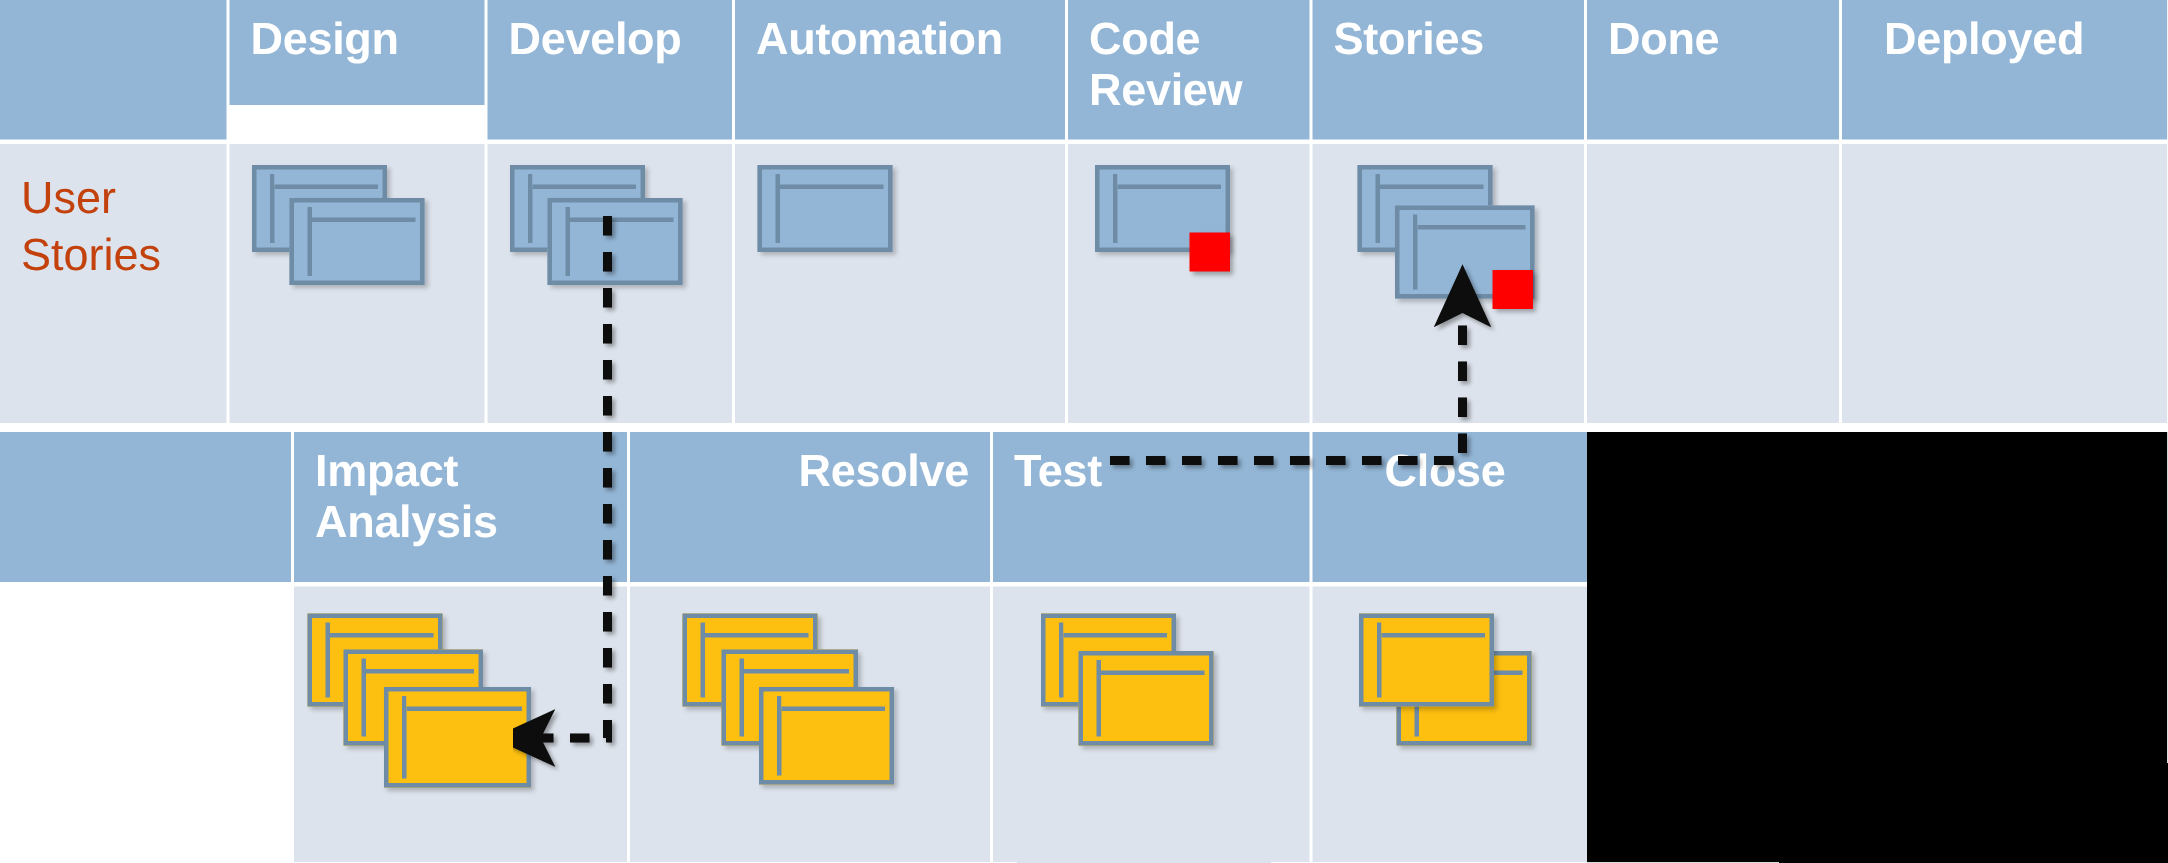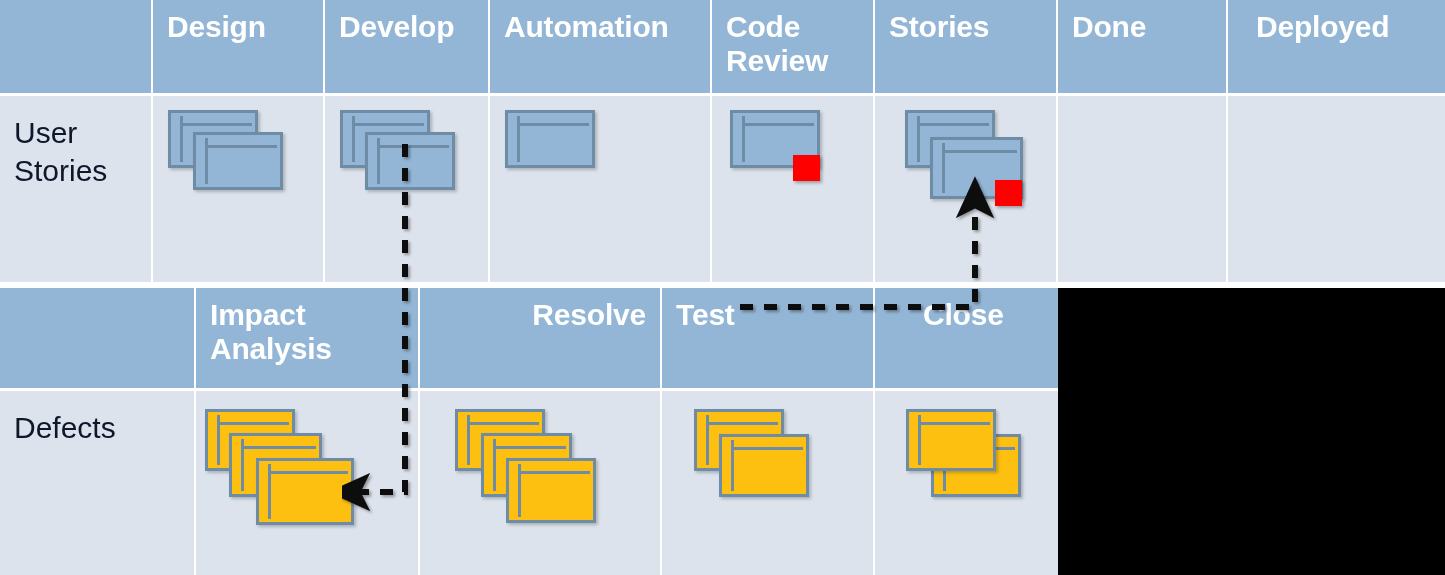--- a/index.html
+++ b/index.html
@@ -20,21 +20,21 @@
     font-size:30px;
     line-height:1.12;
     letter-spacing:-0.2px;
     padding:10px 14px 0 14px;
   }
   .lane{
     background:#dde3ec;
   }
   .rowlabel{
     background:#dde3ec;
-    color:#0f172a;
+    color:#c2410c;
     font-size:30px;
     line-height:1.25;
     padding:18px 0 0 14px;
     font-weight:normal;
   }
   
   .cards{position:absolute;}
   .card{
     position:absolute;
     box-sizing:border-box;
@@ -66,21 +66,21 @@
   
   .occluder{position:absolute;background:#000000;}
 </style>
 </head>
 <body>
 
 <div id="board">
 
   <div class="cell hdr" style="left:0;top:0;width:151px;height:93px;"></div>
 
-  <div class="cell hdr" style="left:153px;top:0;width:170px;height:93px;">Design</div>
+  <div class="cell hdr" style="left:153px;top:0;width:170px;height:70px;">Design</div>
 
   <div class="cell hdr" style="left:325px;top:0;width:163px;height:93px;">Develop</div>
 
   <div class="cell hdr" style="left:490px;top:0;width:220px;height:93px;">Automation</div>
 
   <div class="cell hdr" style="left:712px;top:0;width:161px;height:93px;">Code Review</div>
 
   <div class="cell hdr" style="left:875px;top:0;width:181px;height:93px;">Stories</div>
 
   <div class="cell hdr" style="left:1058px;top:0;width:168px;height:93px;">Done</div>
@@ -149,21 +149,20 @@
   <div class="cell hdr" style="left:0;top:288px;width:194px;height:100px;"></div>
 
   <div class="cell hdr" style="left:196px;top:288px;width:222px;height:100px;">Impact Analysis</div>
 
   <div class="cell hdr" style="left:420px;top:288px;width:240px;height:100px;text-align:right;">Resolve</div>
 
   <div class="cell hdr" style="left:662px;top:288px;width:211px;height:100px;">Test</div>
 
   <div class="cell hdr" style="left:875px;top:288px;width:570px;height:100px;padding-left:48px;">Close</div>
 
-  <div class="cell rowlabel" style="left:0;top:391px;width:194px;height:184px;">Defects</div>
 
   <div class="cell lane" style="left:196px;top:391px;width:222px;height:184px;"></div>
   <div class="cell lane" style="left:420px;top:391px;width:240px;height:184px;"></div>
   <div class="cell lane" style="left:662px;top:391px;width:211px;height:184px;"></div>
   <div class="cell lane" style="left:875px;top:391px;width:570px;height:184px;"></div>
 
   <div class="cards" style="left:205px;top:409px;">
     <div class="card orange" style="left:0;top:0;width:90px;height:62px;">
       <div class="sidebar"></div>
       <div class="titlebar"></div>

